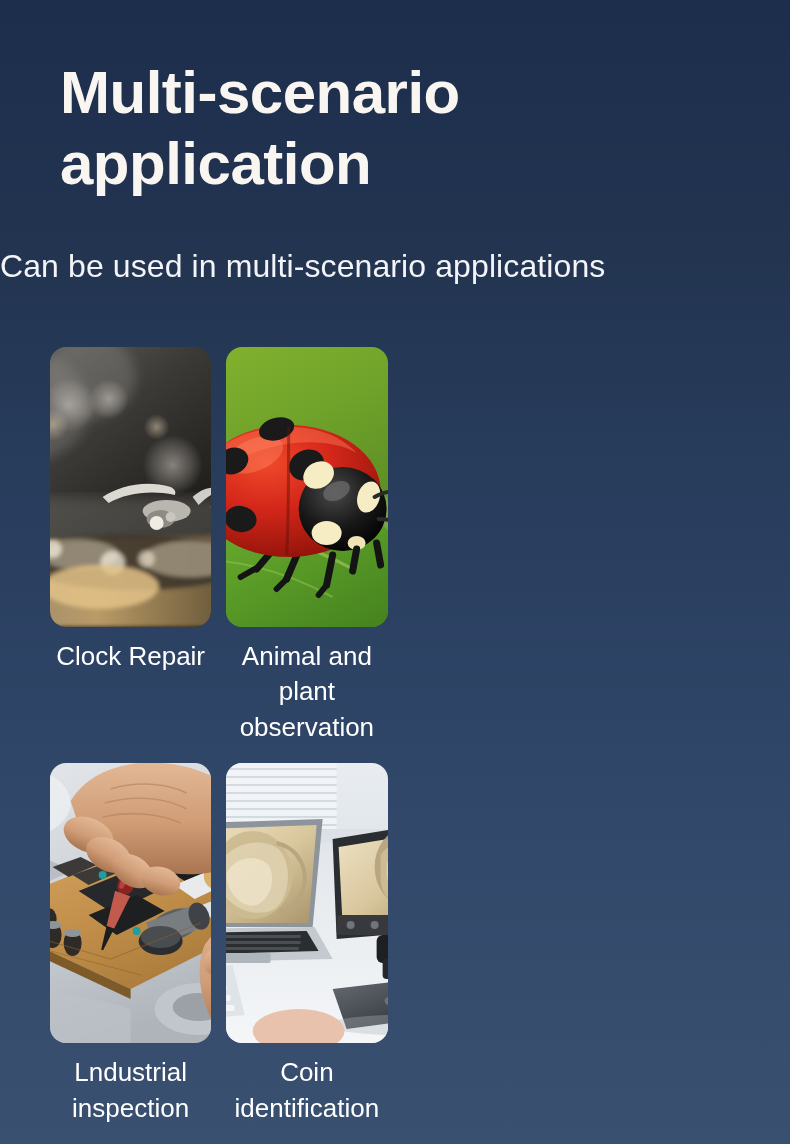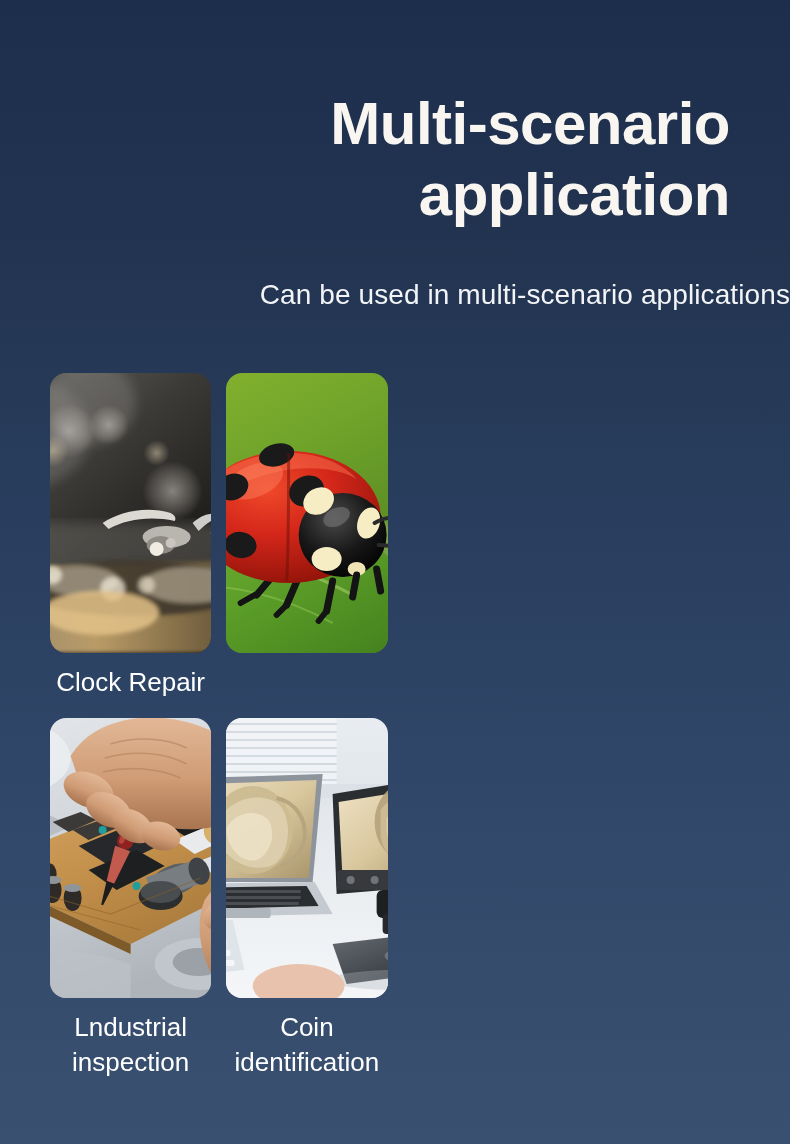--- a/index.html
+++ b/index.html
@@ -6,32 +6,32 @@
   html,body { width:790px; height:1144px; }
   body {
     font-family:"Liberation Sans", sans-serif;
     background:linear-gradient(180deg,#1d2e4d 0%,#223450 22%,#2a3f60 48%,#31486a 72%,#3a5070 100%);
     color:#ffffff;
     overflow:hidden;
     position:relative;
   }
 
   
-  .hero-header { padding-top:89px; text-align:right; }
+  .hero-header { padding-top:58px; text-align:left; }
   .hero-title {
     font-size:60px;
     font-weight:700;
     line-height:1.18;
     letter-spacing:-0.5px;
     color:#f9f5f1;
     padding:0 60px;
   }
   .hero-subtitle {
     margin-top:48px;
-    font-size:28px;
+    font-size:32px;
     font-weight:300;
     color:#f2f4f7;
     letter-spacing:0.1px;
   }
 
   
   .scenario-grid {
     margin-top:62px;
     padding:0 50px;
     display:grid;
@@ -200,20 +200,22 @@
         <ellipse cx="206" cy="162" rx="44" ry="42" fill="url(#lbHead)"></ellipse>
         <ellipse cx="182" cy="128" rx="16" ry="13" fill="#f6edc4" transform="rotate(-30 182 128)"></ellipse>
         <ellipse cx="232" cy="150" rx="11" ry="16" fill="#f6edc4" transform="rotate(18 232 150)"></ellipse>
         <ellipse cx="190" cy="186" rx="15" ry="12" fill="#f6edc4"></ellipse>
         <ellipse cx="220" cy="196" rx="9" ry="7" fill="#f0e4b4"></ellipse>
         <ellipse cx="200" cy="144" rx="14" ry="9" fill="#6d6d6d" opacity="0.7" transform="rotate(-25 200 144)"></ellipse>
         <path d="M238 150 C252 142 262 144 268 152 M242 172 C258 172 268 178 272 188" stroke="#2a2a2a" stroke-width="4" fill="none" stroke-linecap="round"></path>
         <path d="M220 202 L216 224 M240 196 L244 218" stroke="#141414" stroke-width="7" stroke-linecap="round"></path>
       </svg>
     </div>
+    <div class="card-label">Animal and
+plant observation</div>
   </div>
 
   <div class="row-gap-spacer"></div>
 
   <div class="scenario-card">
     <div class="card-thumb">
       <svg viewBox="0 0 340 280" preserveAspectRatio="xMidYMid slice">
         <defs>
           <linearGradient id="inBg" x1="0" y1="0" x2="0.4" y2="1">
             <stop offset="0%" stop-color="#e6e9ec"></stop>

